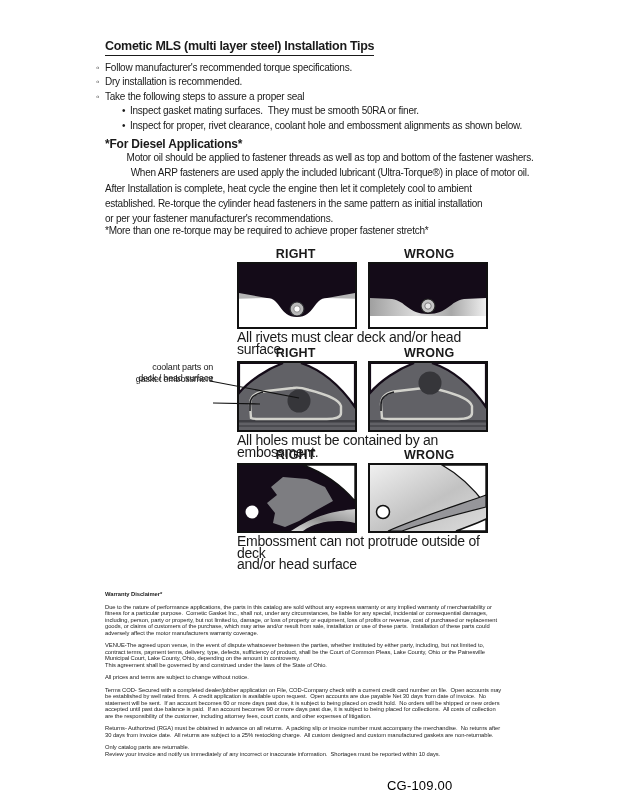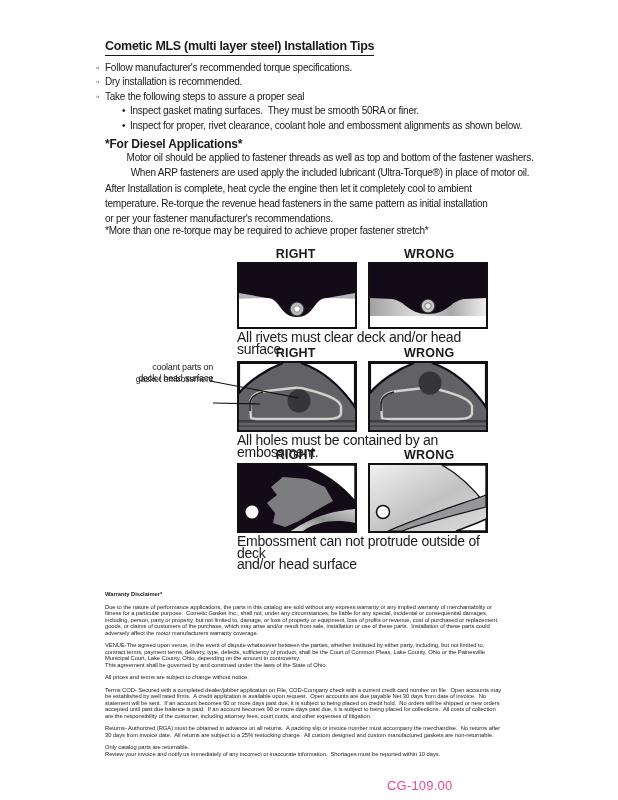--- a/index.html
+++ b/index.html
@@ -37,21 +37,21 @@
         letter-spacing:-0.2px;white-space:pre-wrap;width:103px;left:110px;}
   .anno-coolant{top:344px;}
   .anno-emboss{top:356px;}
   .leader-svg{position:absolute;left:205px;top:355px;pointer-events:none;}
 
   .legal{position:absolute;left:105px;top:573px;width:444px;font-size:5.8px;
          line-height:6.5px;letter-spacing:-0.05px;color:#222;}
   .legal p{margin:0 0 6px 0;white-space:pre-wrap;}
   .legal .lg-head{font-weight:bold;}
 
-  .footer-code{position:absolute;left:387px;top:760px;font-size:13px;color:#ec4899;letter-spacing:0.2px;}
+  .footer-code{position:absolute;left:387px;top:760px;font-size:13px;color:#000000;letter-spacing:0.2px;}
 </style>
 </head>
 <body>
 
 <div class="page">
 
   <div class="title">Cometic MLS (multi layer steel) Installation Tips</div>
 
   <div class="bullets">
     <div class="b-row">
@@ -73,21 +73,21 @@
     <div class="b-row sub">
       <span class="marker">•</span>
       <span>Inspect for proper, rivet clearance, coolant hole and embossment alignments as shown below.</span>
     </div>
   </div>
 
   <div class="diesel-heading">*For Diesel Applications*</div>
   <div class="para para1">Motor oil should be applied to fastener threads as well as top and bottom of the fastener washers.
 When ARP fasteners are used apply the included lubricant (Ultra-Torque®) in place of motor oil.</div>
   <div class="para para2">After Installation is complete, heat cycle the engine then let it completely cool to ambient
-temperature. Re-torque the revenue head fasteners in the same pattern as initial installation
+established. Re-torque the cylinder head fasteners in the same pattern as initial installation
 or per your fastener manufacturer's recommendations.</div>
   <div class="para note">*More than one re-torque may be required to achieve proper fastener stretch*</div>
 
   <div class="dg-row dg-row1">
     <div class="dg-heads">
       <div class="dg-head">RIGHT</div>
       <div class="dg-head">WRONG</div>
     </div>
     <div class="dg-boxes">
       <svg width="120" height="67">

